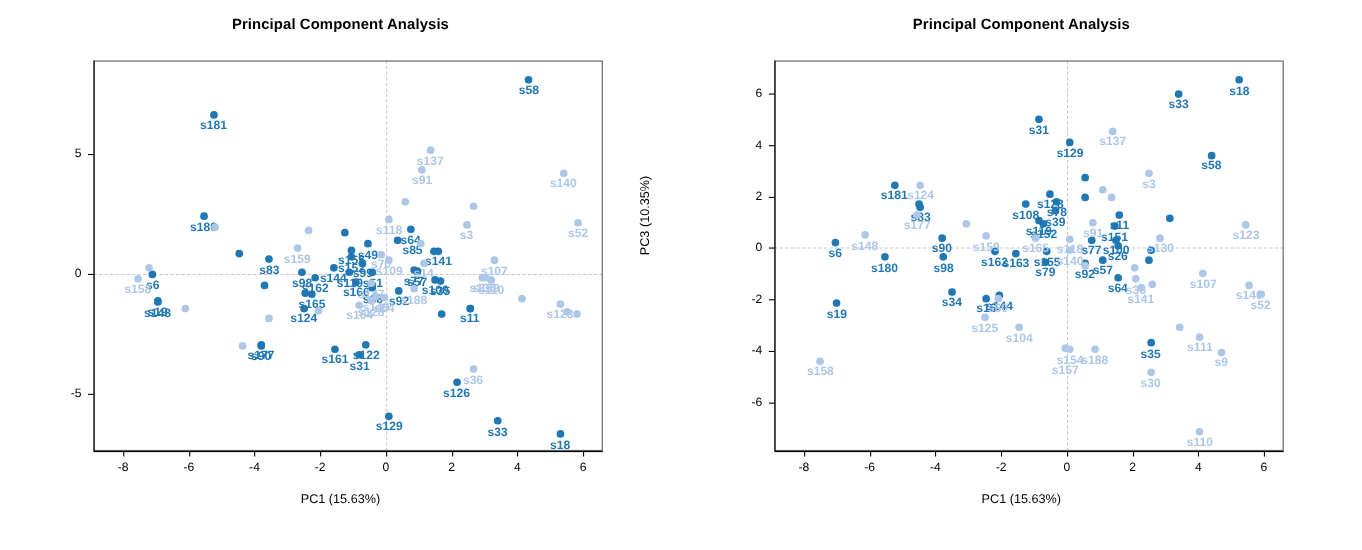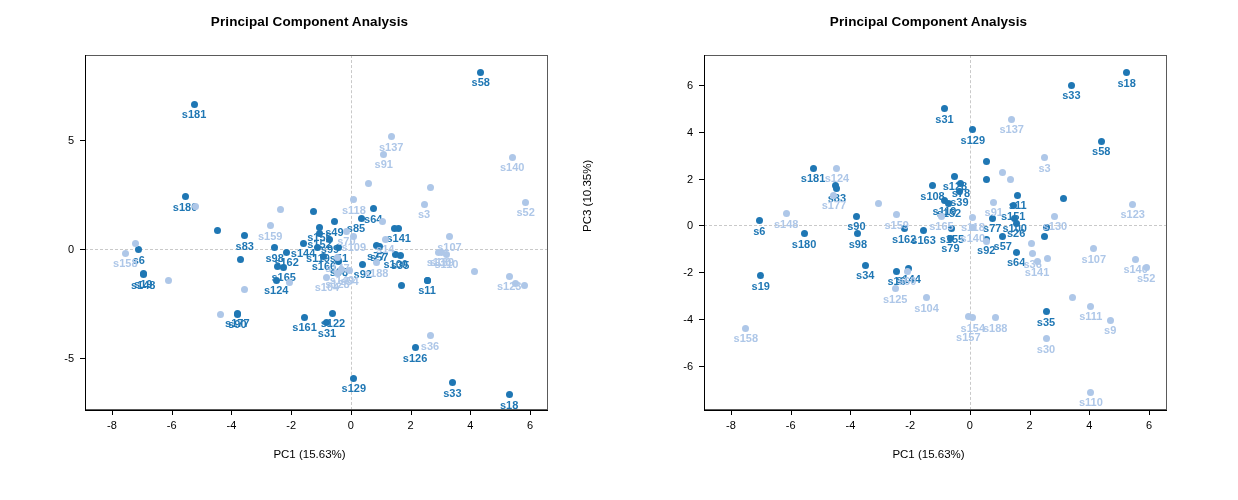--- a/index.html
+++ b/index.html
@@ -137,21 +137,21 @@
         <div class="lbl" style="left: 291.242px; top: 195.567px; color: rgb(31, 119, 180);">s77</div>
         <div class="pt" style="left: 294.229px; top: 191.656px; background: rgb(31, 119, 180);"></div>
         <div class="lbl" style="left: 294.229px; top: 196.656px; color: rgb(31, 119, 180);">s57</div>
         <div class="pt" style="left: 342.023px; top: 225.414px; background: rgb(31, 119, 180);"></div>
         <div class="lbl" style="left: 342.023px; top: 230.414px; color: rgb(31, 119, 180);">s11</div>
         <div class="pt" style="left: 313.645px; top: 173.144px; background: rgb(31, 119, 180);"></div>
         <div class="lbl" style="left: 313.645px; top: 178.144px; color: rgb(31, 119, 180);">s141</div>
         <div class="pt" style="left: 288.255px; top: 153.543px; background: rgb(31, 119, 180);"></div>
         <div class="lbl" style="left: 288.255px; top: 158.543px; color: rgb(31, 119, 180);">s64</div>
         <div class="pt" style="left: 276.306px; top: 163.344px; background: rgb(31, 119, 180);"></div>
-        <div class="lbl" style="left: 271px; top: 168.344px; color: rgb(31, 119, 180);">s85</div>
+        <div class="lbl" style="left: 290px; top: 168.344px; color: rgb(31, 119, 180);">s85</div>
         <div class="pt" style="left: 309.165px; top: 173.144px; background: rgb(31, 119, 180);"></div>
         <div class="pt" style="left: 316.632px; top: 230.859px; background: rgb(31, 119, 180);"></div>
         <div class="pt" style="left: 342.023px; top: 225.414px; background: rgb(31, 119, 180);"></div>
         <div class="pt" style="left: 40.3258px; top: 198.19px; background: rgb(174, 199, 232);"></div>
         <div class="lbl" style="left: 40.3258px; top: 203.19px; color: rgb(174, 199, 232);">s158</div>
         <div class="pt" style="left: 50.7806px; top: 188.39px; background: rgb(174, 199, 232);"></div>
         <div class="pt" style="left: 83.6387px; top: 225.414px; background: rgb(174, 199, 232);"></div>
         <div class="pt" style="left: 110.523px; top: 151.365px; background: rgb(174, 199, 232);"></div>
         <div class="pt" style="left: 185.2px; top: 170.966px; background: rgb(174, 199, 232);"></div>
         <div class="lbl" style="left: 185.2px; top: 175.966px; color: rgb(174, 199, 232);">s159</div>

